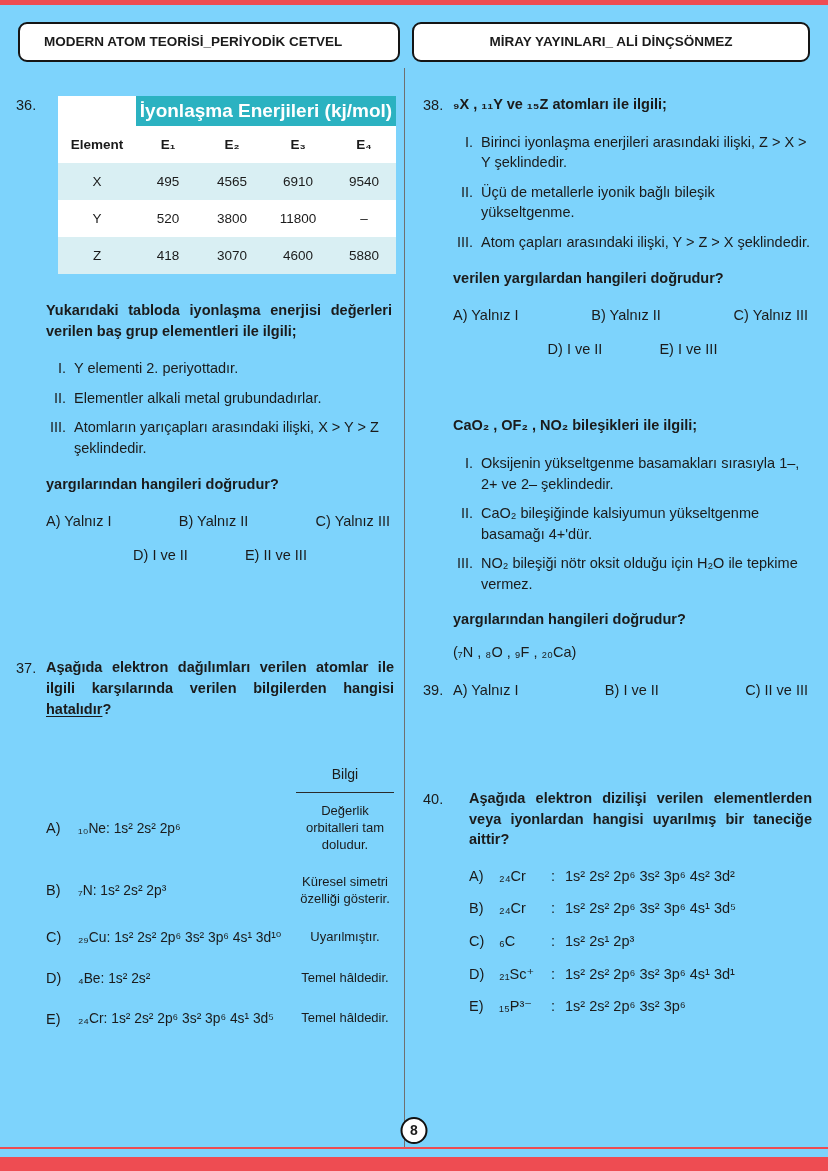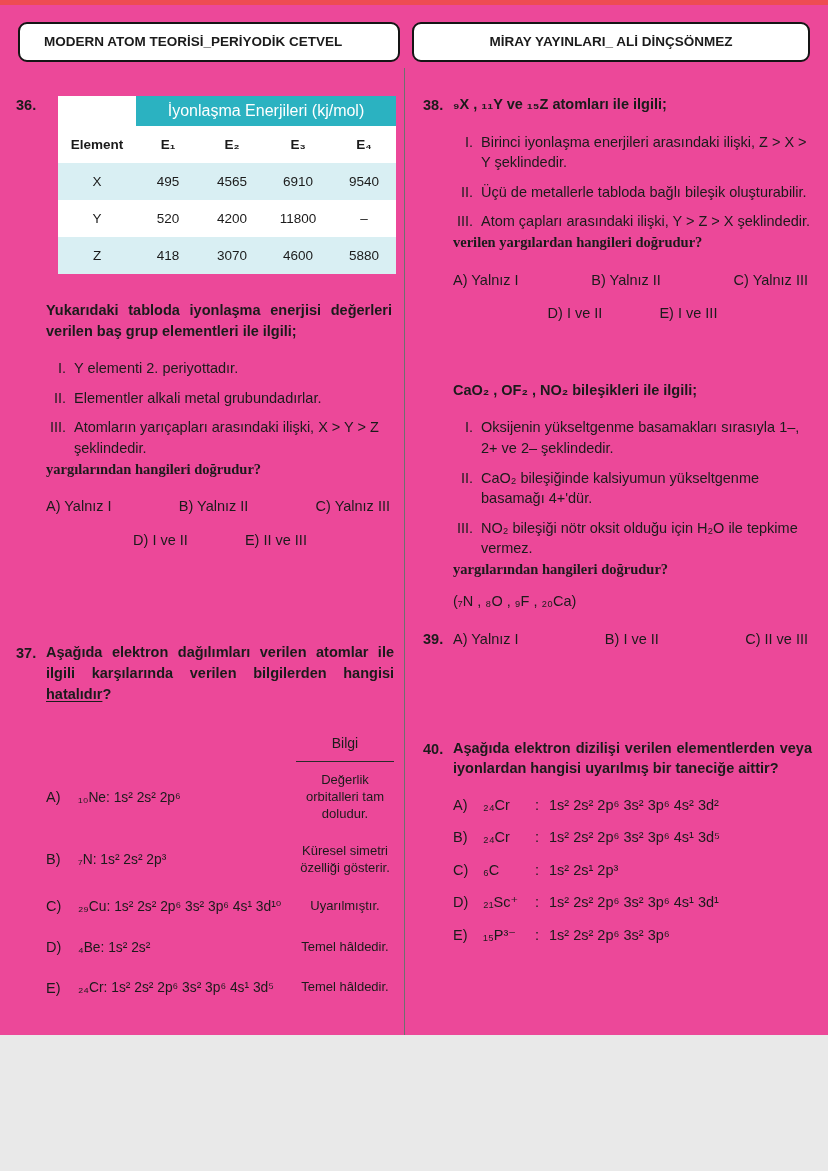--- a/index.html
+++ b/index.html
@@ -1,19 +1,19 @@
 <!DOCTYPE html>
 <html lang="tr"><head>
 <meta charset="utf-8">
 <style>
   * { margin:0; padding:0; box-sizing:border-box; }
   html,body { background:#e9e9e9; }
   .page {
-    width:828px; height:1035px; position:relative; margin:0 auto;
-    background:#ec4899; overflow:hidden; color:#1b1b1b;
+    width:828px; height:1171px; position:relative; margin:0 auto;
+    background:#7dd3fc; overflow:hidden; color:#1b1b1b;
     font-family:"Liberation Sans","DejaVu Sans",sans-serif;
     font-size:14.5px; line-height:1.42;
   }
   .top-bar { position:absolute; top:0; left:0; right:0; height:5px; background:#ee4c52; }
   .bottom-thin { position:absolute; top:1147px; left:0; right:0; height:2px; background:#ee4c52; }
   .bottom-bar { position:absolute; top:1157px; left:0; right:0; height:14px; background:#ee4c52; }
 
   .header { display:flex; gap:12px; padding:22px 18px 0 18px; }
   .hbox {
     border:2px solid #151515; border-radius:9px; padding:8px 14px 9px 14px;
@@ -21,69 +21,70 @@
   }
   .hbox.left  { flex:0 0 382px; padding-left:24px; }
   .hbox.right { flex:1; text-align:center; }
 
   .columns { display:flex; padding:0 16px; margin-top:6px; height:1080px; align-items:stretch; }
   .col-left  { width:388px; padding-right:10px; }
   .divider   { width:1px; background:#6f6f6f; }
   .col-right { flex:1; padding-left:18px; }
 
   .question { display:flex; }
-  .qnum  { flex:0 0 30px; font-weight:bold; padding-top:1px; }
+  .qnum  { flex:0 0 30px; font-weight:normal; padding-top:1px; }
   .qbody { flex:1; min-width:0; }
 
   .q36 { margin-top:26px; }
   .q37 { margin-top:92px; }
   .q38 { margin-top:26px; }
   .q39 { margin-top:56px;align-items:flex-end; }
-  .q40 { margin-top:88px; }
+  .q40 { margin-top:88px;gap:16px; }
 
   
   .ion-table {
     display:grid; grid-template-columns:78px 64px 64px 68px 64px;
     margin-left:12px; margin-top:2px; font-size:13.5px; text-align:center;
   }
   .it-corner { grid-column:1; background:#fff; }
   .it-title {
-    grid-column:2 / 6; background:#2bb2c1; color:#fff; font-weight:normal;
-    height:30px; display:flex; align-items:center; justify-content:center; font-size:16px;
+    grid-column:2 / 6; background:#2bb2c1; color:#fff; font-weight:bold;
+    height:30px; display:flex; align-items:center; justify-content:center; font-size:19px;
   }
   .it-h { font-weight:bold; height:37px; display:flex; align-items:center; justify-content:center; background:#fff; }
   .it-c { height:37px; display:flex; align-items:center; justify-content:center; }
   .rowa { background:#d9eff3; }
   .rowb { background:#ffffff; }
 
   .bold { font-weight:bold; }
   .just { text-align:justify; }
   .intro { margin-top:26px; font-weight:bold; padding-right:2px; }
   .ritems { margin-top:17px; }
   .ritem { display:flex; }
   .ritem + .ritem { margin-top:9px; }
   .rnum  { flex:0 0 28px; text-align:right; padding-right:8px; }
   .rtext { flex:1; }
-  .stem  { font-weight:bold;font-family:Liberation Serif, serif; }
+  .stem  { margin-top:15px; font-weight:bold; }
   .note  { margin-top:12px; }
   .opts  { margin-top:17px; }
   .opt-row1 { display:flex; justify-content:space-between; padding-right:4px;gap:40px; }
   .opt-row2 { display:flex; justify-content:center; gap:57px; margin-top:13px; }
 
   
   .unl { text-decoration:underline; text-underline-offset:2px; }
   .q37-table { display:grid; grid-template-columns:32px 1fr 98px; margin-top:30px; }
   .q37-thc { grid-column:1; border:none; }
   .q37-th-left {
     grid-column:2; text-align:center; font-size:14px; padding-bottom:7px;
     border-bottom:1.5px solid #2a2a2a; margin-right:10px;
   }
   .q37-th-right {
     grid-column:3; text-align:center; font-size:14px; padding-bottom:7px;
     border-bottom:1.5px solid #2a2a2a;
+    margin-top:16px;
   }
   .itr-letter { display:flex; align-items:center; padding:10px 0; }
   .itr-formula { display:flex; align-items:center; padding:10px 0; font-size:13.8px; white-space:nowrap; }
   .itr-info {
     display:flex; align-items:center; justify-content:center; text-align:center;
     font-size:13px; line-height:1.3; padding:10px 0;
   }
 
   
   .q40-opts { margin-top:16px; }
@@ -134,21 +135,21 @@
             <div class="it-h">E₄</div>
 
             <div class="it-c rowa">X</div>
             <div class="it-c rowa">495</div>
             <div class="it-c rowa">4565</div>
             <div class="it-c rowa">6910</div>
             <div class="it-c rowa">9540</div>
 
             <div class="it-c rowb">Y</div>
             <div class="it-c rowb">520</div>
-            <div class="it-c rowb">4200</div>
+            <div class="it-c rowb">3800</div>
             <div class="it-c rowb">11800</div>
             <div class="it-c rowb">–</div>
 
             <div class="it-c rowa">Z</div>
             <div class="it-c rowa">418</div>
             <div class="it-c rowa">3070</div>
             <div class="it-c rowa">4600</div>
             <div class="it-c rowa">5880</div>
           </div>
 
@@ -229,21 +230,21 @@
         <div class="qbody">
           <div class="bold">₉X , ₁₁Y ve ₁₅Z atomları ile ilgili;</div>
 
           <div class="ritems">
             <div class="ritem">
               <span class="rnum">I.</span>
               <span class="rtext">Birinci iyonlaşma enerjileri arasındaki ilişki, Z &gt; X &gt; Y şeklindedir.</span>
             </div>
             <div class="ritem">
               <span class="rnum">II.</span>
-              <span class="rtext">Üçü de metallerle tabloda bağlı bileşik oluşturabilir.</span>
+              <span class="rtext">Üçü de metallerle iyonik bağlı bileşik yükseltgenme.</span>
             </div>
             <div class="ritem">
               <span class="rnum">III.</span>
               <span class="rtext">Atom çapları arasındaki ilişki, Y &gt; Z &gt; X şeklindedir.</span>
             </div>
           </div>
 
           <div class="stem">verilen yargılardan hangileri doğrudur?</div>
 
           <div class="opts">

